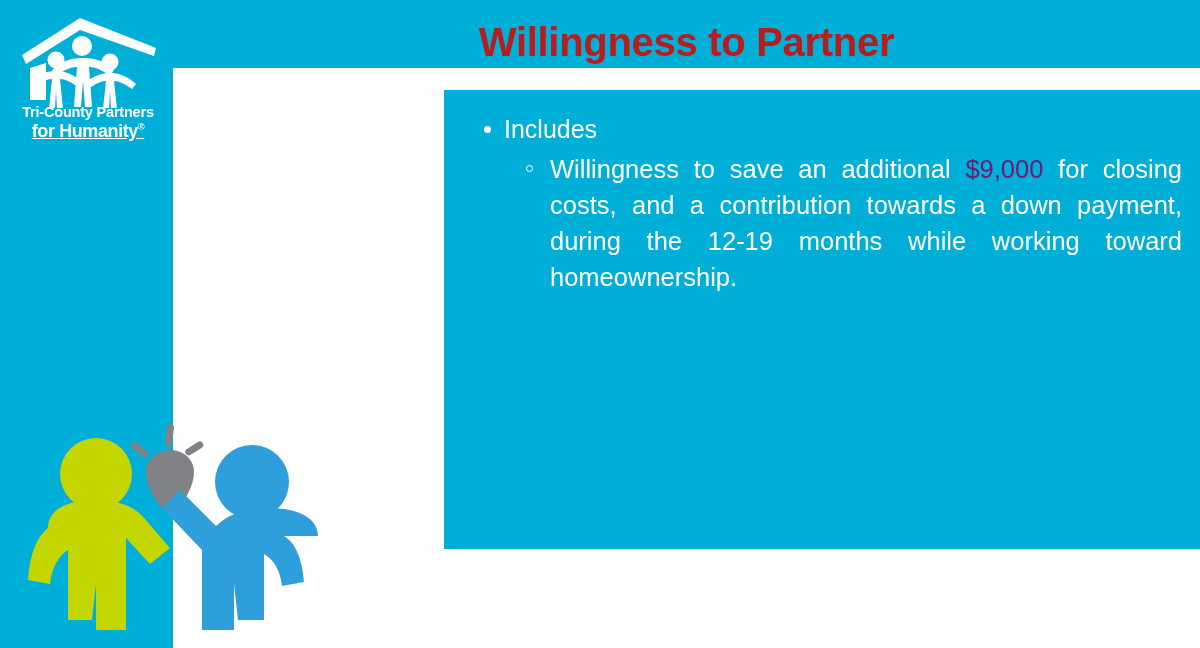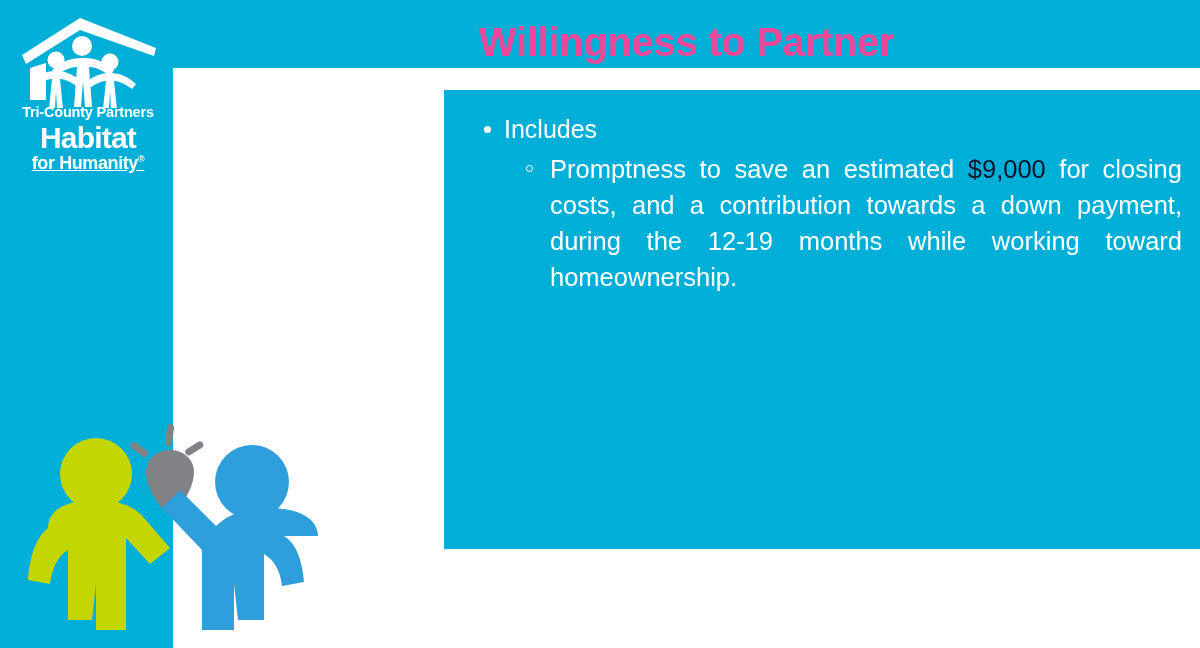--- a/index.html
+++ b/index.html
@@ -40,21 +40,21 @@
   
   .title {
     position: absolute;
     left: 173px;
     top: 0;
     width: 1027px;
     height: 85px;
     display: flex;
     align-items: center;
     justify-content: center;
-    color: #ec4899;
+    color: #b91c1c;
     font-size: 40px;
     font-weight: bold;
     letter-spacing: -0.3px;
     white-space: nowrap;
   }
 
   
   .logo {
     position: absolute;
     left: 8px;
@@ -167,21 +167,21 @@
     left: 22px;
     top: 14px;
     width: 7px;
     height: 7px;
     border-radius: 50%;
     border: 1.6px solid #ffffff;
     box-sizing: border-box;
     background: transparent;
   }
   .hl {
-    color: #0f172a;
+    color: #701a75;
   }
 </style>
 </head>
 <body>
 
 <div id="slide">
 
   <div class="band-top"></div>
   <div class="band-left"></div>
 
@@ -198,21 +198,20 @@
       <path d="M68,50 c-13,0 -21,4 -30,12 l4,6 c8,-6 15,-9 21,-9 l-3,40 l7,0 l2,-26 l2,26 l7,0 l-3,-40 c6,0 13,3 21,9 l4,-6 c-9,-8 -17,-12 -30,-12 Z" fill="#ffffff"></path>
 
       <circle cx="42" cy="52" r="8.5" fill="#ffffff"></circle>
       <path d="M42,63 c-11,0 -18,4 -26,11 l4,5 c7,-5 13,-8 18,-8 l-3,30 l6,0 l1,-19 l1,19 l6,0 l-3,-30 c5,0 11,3 18,8 l4,-5 c-8,-7 -15,-11 -26,-11 Z" fill="#ffffff"></path>
 
       <circle cx="96" cy="54" r="8.5" fill="#ffffff"></circle>
       <path d="M96,65 c-11,0 -18,4 -26,11 l4,5 c7,-5 13,-8 18,-8 l-3,28 l6,0 l1,-18 l1,18 l6,0 l-3,-28 c5,0 11,3 18,8 l4,-5 c-8,-7 -15,-11 -26,-11 Z" fill="#ffffff"></path>
     </svg>
     <div class="logo-text">
       <div class="logo-line1">Tri-County Partners</div>
-      <div class="logo-line2">Habitat</div>
       <div class="logo-line3">
         <span>for Humanity</span><span class="reg">®</span>
       </div>
     </div>
   </div>
 
   <svg class="illustration" viewBox="0 0 330 222">
 
     <g>
       <rect x="148" y="6" width="7" height="22" rx="3.5" fill="#808285" transform="rotate(8 151 17)"></rect>
@@ -232,19 +231,19 @@
       <path d="M300,118 c0,-18 -20,-28 -50,-28 c-22,0 -40,6 -52,18 l-36,-36 l-18,18 l40,42 l0,80 l32,0 l0,-46 l4,36 l26,0 l0,-66 c10,6 16,16 18,32 l22,-4 c-2,-26 -10,-40 -20,-46 Z" fill="#2E9FDB"></path>
     </g>
   </svg>
 
   <div class="content-box">
     <ul class="level1">
       <li class="item1">
         <span class="bullet1"></span>
         <span>Includes</span>
         <ul class="level2" id="sub-list">
-            <li class="item2"><span class="bullet2"></span><span>Promptness to save an estimated </span><span class="hl">$9,000</span><span> for closing costs, and a contribution towards a down payment, during the 12-19 months while working toward homeownership.</span></li>
+            <li class="item2"><span class="bullet2"></span><span>Willingness to save an additional </span><span class="hl">$9,000</span><span> for closing costs, and a contribution towards a down payment, during the 12-19 months while working toward homeownership.</span></li>
           </ul>
       </li>
     </ul>
   </div>
 
 </div>
 
 </body></html>

